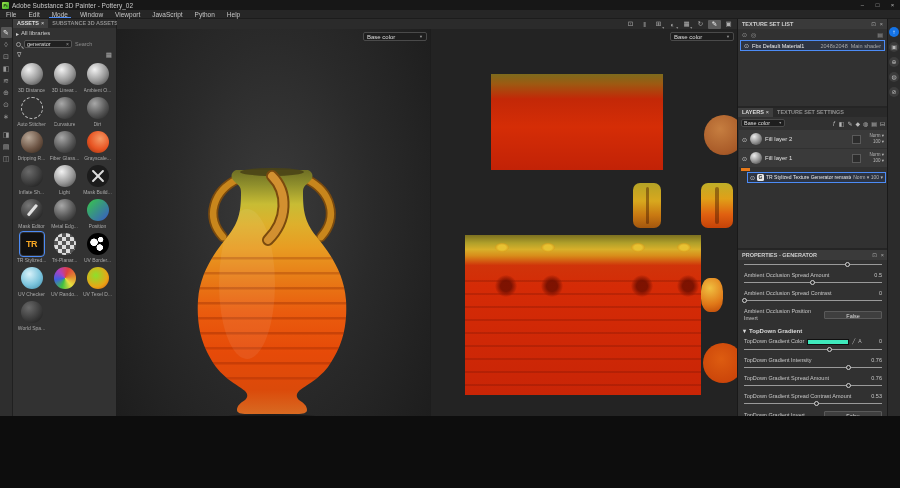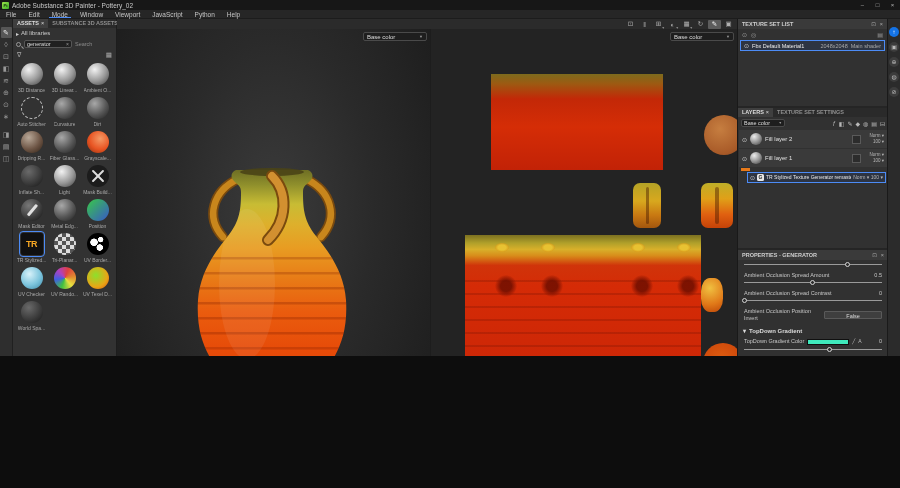--- a/index.html
+++ b/index.html
@@ -1,18 +1,18 @@
 <!DOCTYPE html>
 <html><head>
 <meta charset="utf-8">
 <style>
 *{margin:0;padding:0;box-sizing:border-box}
 html,body{background:#0d0d0d}
 body{font-family:"Liberation Sans",sans-serif}
-.app{position:relative;width:900px;height:356px;background:#2b2b2b;overflow:hidden;color:#ccc;font-size:6px}
+.app{position:relative;width:900px;height:416px;background:#2b2b2b;overflow:hidden;color:#ccc;font-size:6px}
 
 .titlebar{position:absolute;left:0;top:0;width:900px;height:10px;background:#171717;display:flex;align-items:center}
 .logo{width:7px;height:7px;margin:0 3px 0 2px;background:linear-gradient(135deg,#9be24a,#3fae2a);border-radius:1px;font-size:4px;line-height:7px;text-align:center;color:#0c2a0c;font-weight:bold}
 .title-text{font-size:6.5px;color:#c9c9c9}
 .win-controls{margin-left:auto;display:flex;height:100%}
 .win-btn{width:15px;text-align:center;line-height:10px;font-size:6px;color:#b5b5b5}
 .menubar{position:absolute;left:0;top:10px;width:900px;height:9px;background:#262626;display:flex;border-bottom:1px solid #1c1c1c}
 .menu-item{padding:0 6px;line-height:9px;font-size:6.5px;color:#c4c4c4;position:relative}
 .menu-item.active::after{content:"";position:absolute;left:3px;right:3px;bottom:0;height:1.5px;background:#4c8bf5}
 

